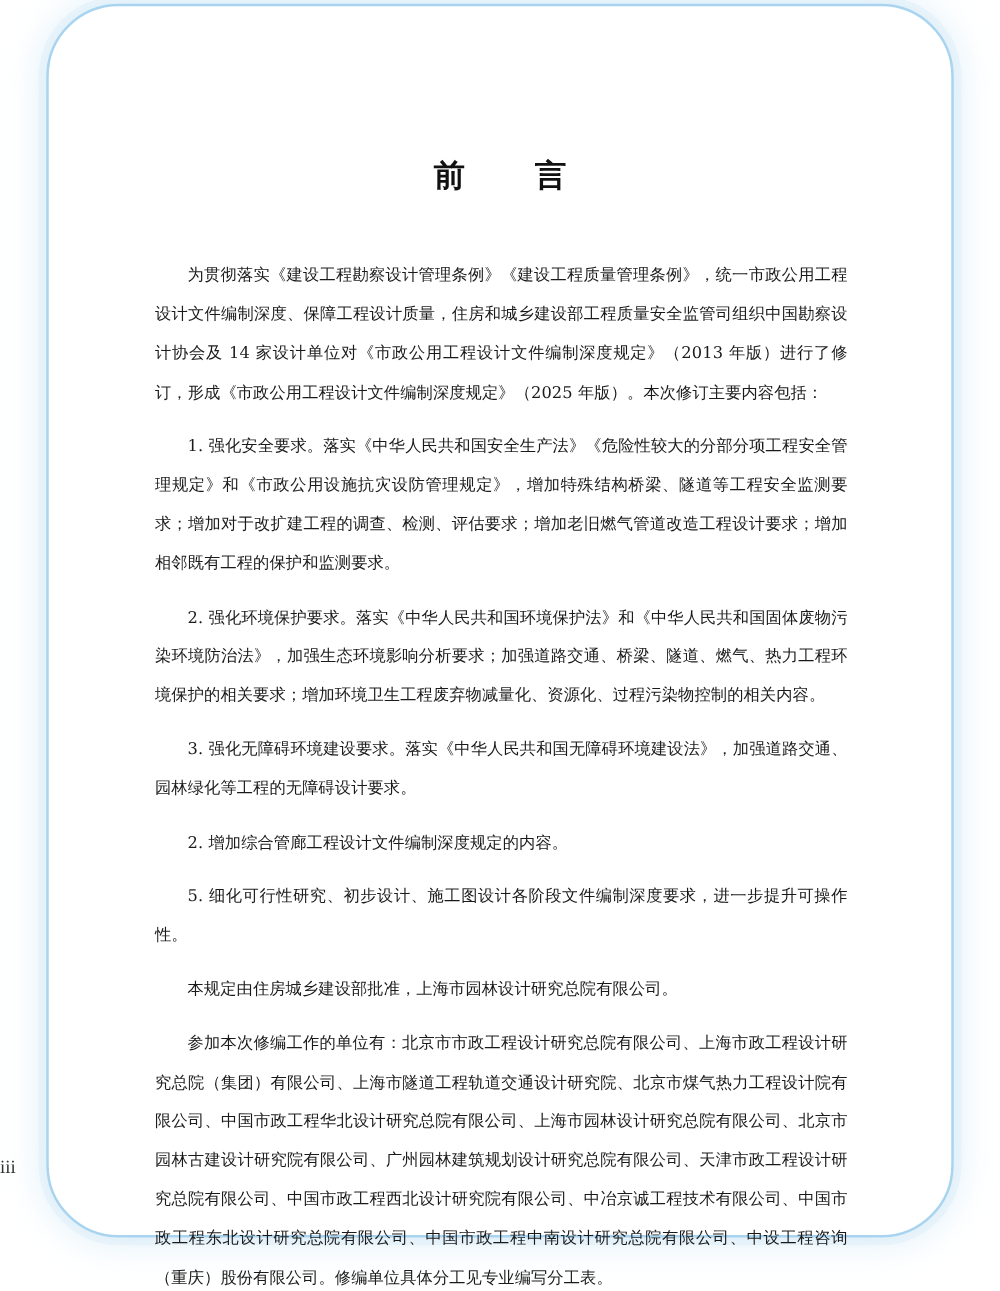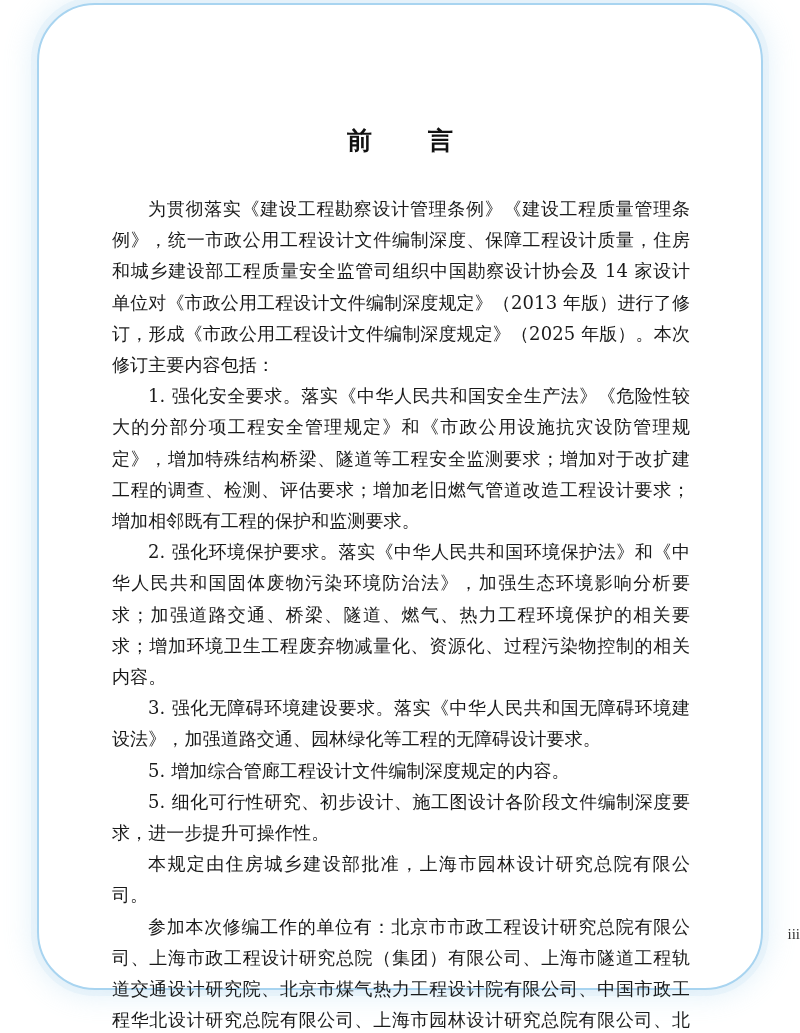--- a/index.html
+++ b/index.html
@@ -64,58 +64,58 @@
   }
 
   #doc-content {
     position: absolute;
     left: 112px;
     top: 193px;
     width: 578px;
   }
 
   .para {
-    margin: 0;
-    font-size: 18px;
+    margin: 12px;
+    font-size: 13px;
     line-height: 31.2px;
     color: #1a1a1a;
     text-align: justify;
     text-justify: inter-ideograph;
     text-indent: 2em;
     font-family: "DejaVu Serif", "Liberation Serif", serif;
     letter-spacing: 0.006em;
   }
 
   #page-number {
     position: absolute;
     left: 0;
     top: 926px;
     width: 800px;
-    text-align: right;
+    text-align: left;
     font-size: 15px;
     color: #333333;
     font-family: "Liberation Serif", "DejaVu Serif", serif;
   }
 </style>
 </head>
 <body>
 
 <div id="doc-page">
 
   <div id="frame-glow"></div>
   <div id="page-frame"></div>
 
   <div id="doc-title">前　言</div>
 
   <div id="doc-content">
     <p class="para">为贯彻落实《建设工程勘察设计管理条例》《建设工程质量管理条例》，统一市政公用工程设计文件编制深度、保障工程设计质量，住房和城乡建设部工程质量安全监管司组织中国勘察设计协会及 14 家设计单位对《市政公用工程设计文件编制深度规定》（2013 年版）进行了修订，形成《市政公用工程设计文件编制深度规定》（2025 年版）。本次修订主要内容包括：</p>
     <p class="para">1. 强化安全要求。落实《中华人民共和国安全生产法》《危险性较大的分部分项工程安全管理规定》和《市政公用设施抗灾设防管理规定》，增加特殊结构桥梁、隧道等工程安全监测要求；增加对于改扩建工程的调查、检测、评估要求；增加老旧燃气管道改造工程设计要求；增加相邻既有工程的保护和监测要求。</p>
     <p class="para">2. 强化环境保护要求。落实《中华人民共和国环境保护法》和《中华人民共和国固体废物污染环境防治法》，加强生态环境影响分析要求；加强道路交通、桥梁、隧道、燃气、热力工程环境保护的相关要求；增加环境卫生工程废弃物减量化、资源化、过程污染物控制的相关内容。</p>
     <p class="para">3. 强化无障碍环境建设要求。落实《中华人民共和国无障碍环境建设法》，加强道路交通、园林绿化等工程的无障碍设计要求。</p>
-    <p class="para">5. 增加综合管廊工程设计文件编制深度规定的内容。</p>
+    <p class="para">2. 增加综合管廊工程设计文件编制深度规定的内容。</p>
     <p class="para">5. 细化可行性研究、初步设计、施工图设计各阶段文件编制深度要求，进一步提升可操作性。</p>
     <p class="para">本规定由住房城乡建设部批准，上海市园林设计研究总院有限公司。</p>
     <p class="para">参加本次修编工作的单位有：北京市市政工程设计研究总院有限公司、上海市政工程设计研究总院（集团）有限公司、上海市隧道工程轨道交通设计研究院、北京市煤气热力工程设计院有限公司、中国市政工程华北设计研究总院有限公司、上海市园林设计研究总院有限公司、北京市园林古建设计研究院有限公司、广州园林建筑规划设计研究总院有限公司、天津市政工程设计研究总院有限公司、中国市政工程西北设计研究院有限公司、中冶京诚工程技术有限公司、中国市政工程东北设计研究总院有限公司、中国市政工程中南设计研究总院有限公司、中设工程咨询（重庆）股份有限公司。修编单位具体分工见专业编写分工表。</p>
   </div>
 
   <div id="page-number">iii</div>
 
 </div>
 
 </body></html>

